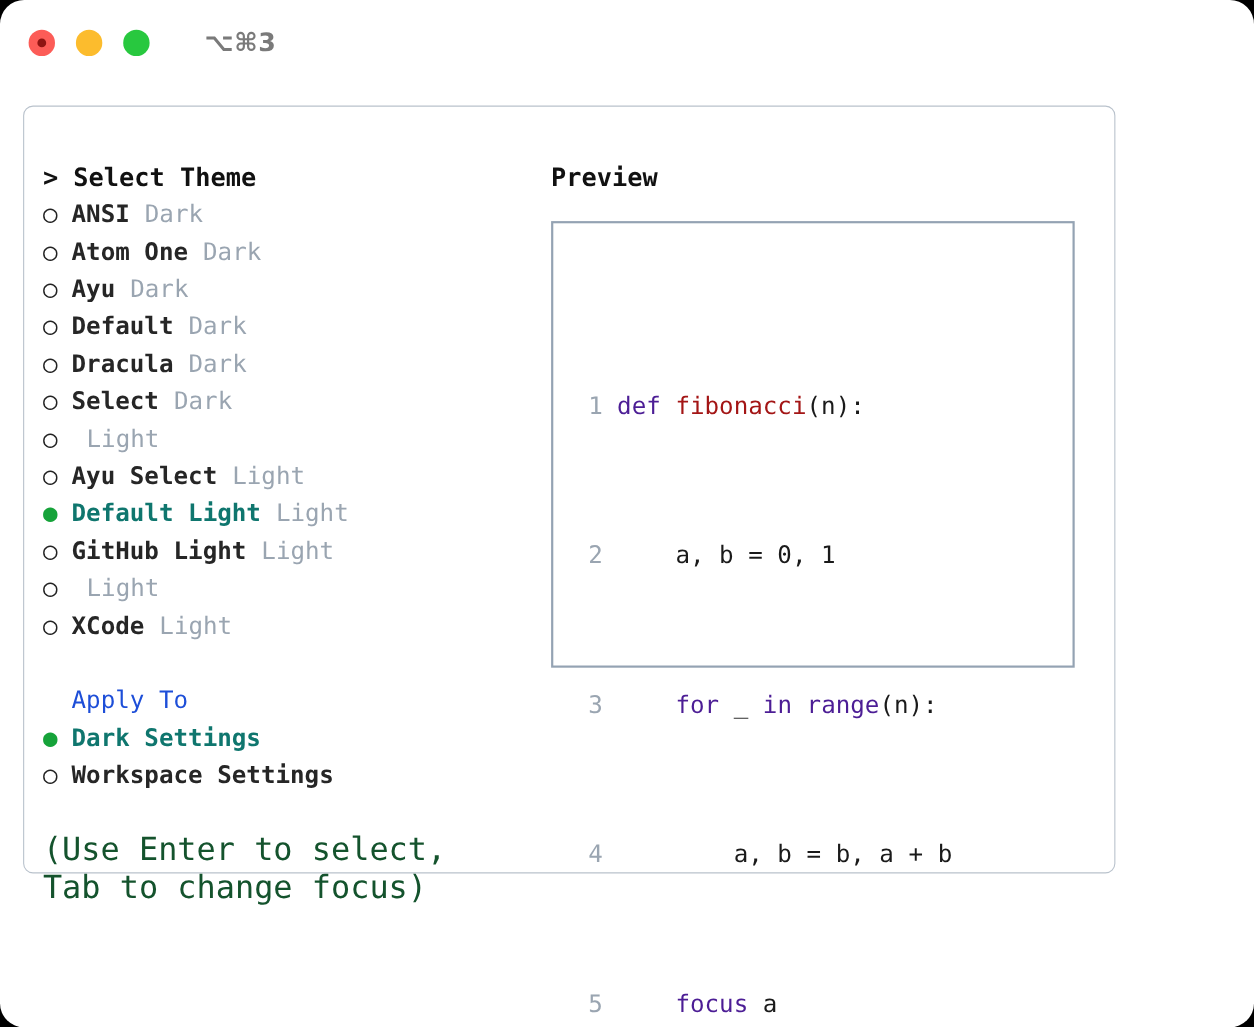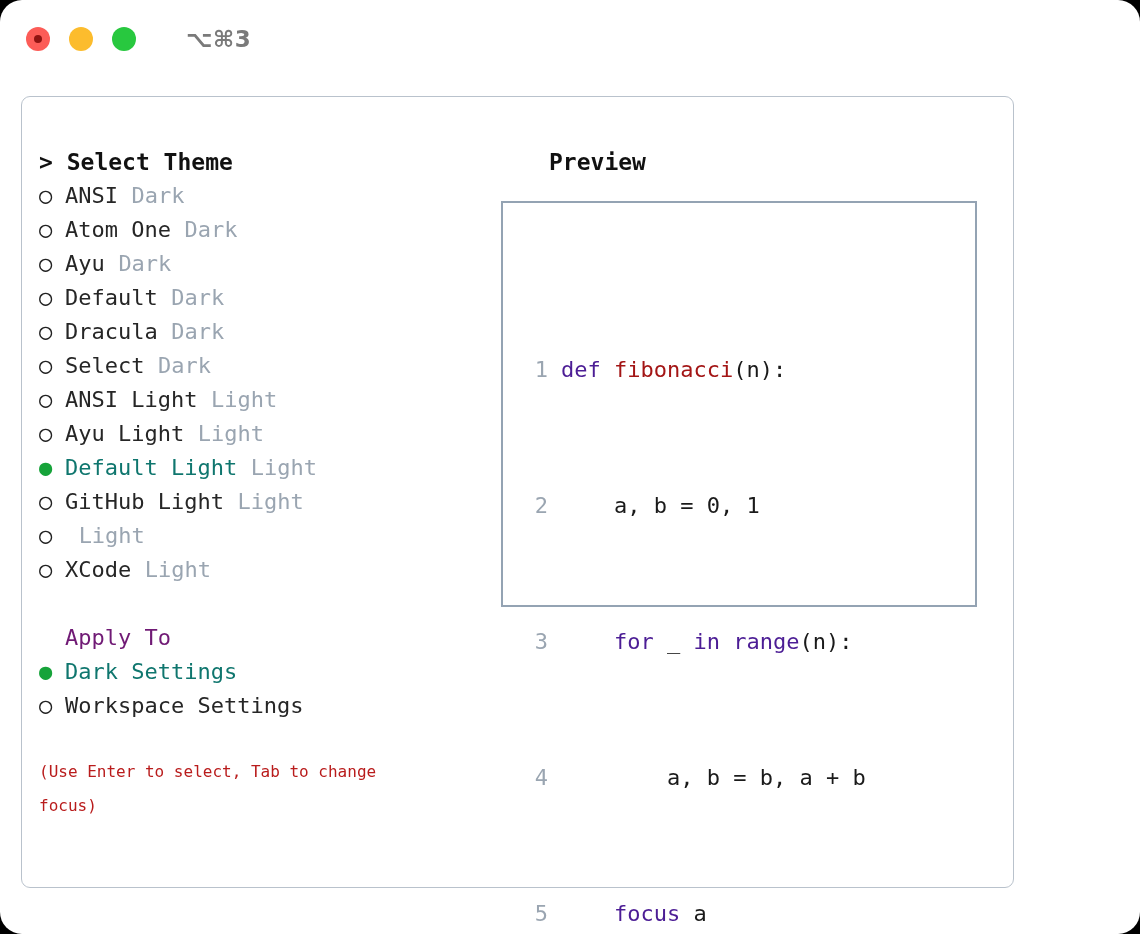--- a/index.html
+++ b/index.html
@@ -64,21 +64,21 @@
     letter-spacing: 0.5px;
     font-family: "DejaVu Sans", sans-serif;
   }
 
   
   .panel {
     position: absolute;
     left: 21px;
     top: 96px;
     width: 993px;
-    height: 792px;
+    height: 698px;
     border: 1.5px solid #b9c2cc;
     border-radius: 9px;
     box-sizing: border-box;
     background: #ffffff;
   }
   .panel-inner {
     position: relative;
     width: 100%;
     height: 100%;
   }
@@ -105,58 +105,57 @@
     white-space: pre;
   }
   .marker {
     display: inline-block;
     width: 26px;
     flex: 0 0 26px;
     font-size: 22px;
     color: #222222;
   }
   .marker.sel { color: #16a33a; }
-  .opt-label { color: #262626; }
+  .opt-label { color: #262626; font-weight: bold; }
   .opt-row.selected .opt-label { color: #0f766e; }
   .opt-tag {
     color: #9aa5b1;
     margin-left: 0.62em;
   }
   .group-header {
     display: flex;
     align-items: center;
     line-height: 34px;
     font-size: 22px;
     white-space: pre;
-    color: #701a75;
+    color: #1d4ed8;
     font-weight: normal;
   }
   .spacer-row { height: 34px; }
   .hint {
     margin-top: 32px;
-    font-size: 16px;
-    line-height: 34px;
-    color: #b91c1c;
+    font-size: 29px;
+    line-height: 34px;
+    color: #14532d;
     width: 400px;
   }
 
   
   .right-col {
     position: absolute;
     left: 479px;
     top: 48px;
     width: 490px;
   }
   .preview-title {
     font-size: 23px;
     font-weight: bold;
     color: #111111;
     line-height: 34px;
     white-space: pre;
-    margin-left: 48px;
   }
   .preview-box {
     margin-top: 22px;
     width: 476px;
     height: 406px;
     border: 2px solid #94a3b3;
     box-sizing: border-box;
     background: #ffffff;
     position: relative;
   }
@@ -228,26 +227,25 @@
             <span class="opt-label">Dracula</span>
             <span class="opt-tag">Dark</span>
           </div>
           <div class="opt-row">
             <span class="marker">○</span>
             <span class="opt-label">Select</span>
             <span class="opt-tag">Dark</span>
           </div>
           <div class="opt-row">
             <span class="marker">○</span>
-            <span class="opt-label">ANSI Light</span>
-            <span class="opt-tag">Light</span>
-          </div>
-          <div class="opt-row">
-            <span class="marker">○</span>
-            <span class="opt-label">Ayu Light</span>
+            <span class="opt-tag">Light</span>
+          </div>
+          <div class="opt-row">
+            <span class="marker">○</span>
+            <span class="opt-label">Ayu Select</span>
             <span class="opt-tag">Light</span>
           </div>
           <div class="opt-row selected">
             <span class="marker sel">●</span>
             <span class="opt-label">Default Light</span>
             <span class="opt-tag">Light</span>
           </div>
           <div class="opt-row">
             <span class="marker">○</span>
             <span class="opt-label">GitHub Light</span>

